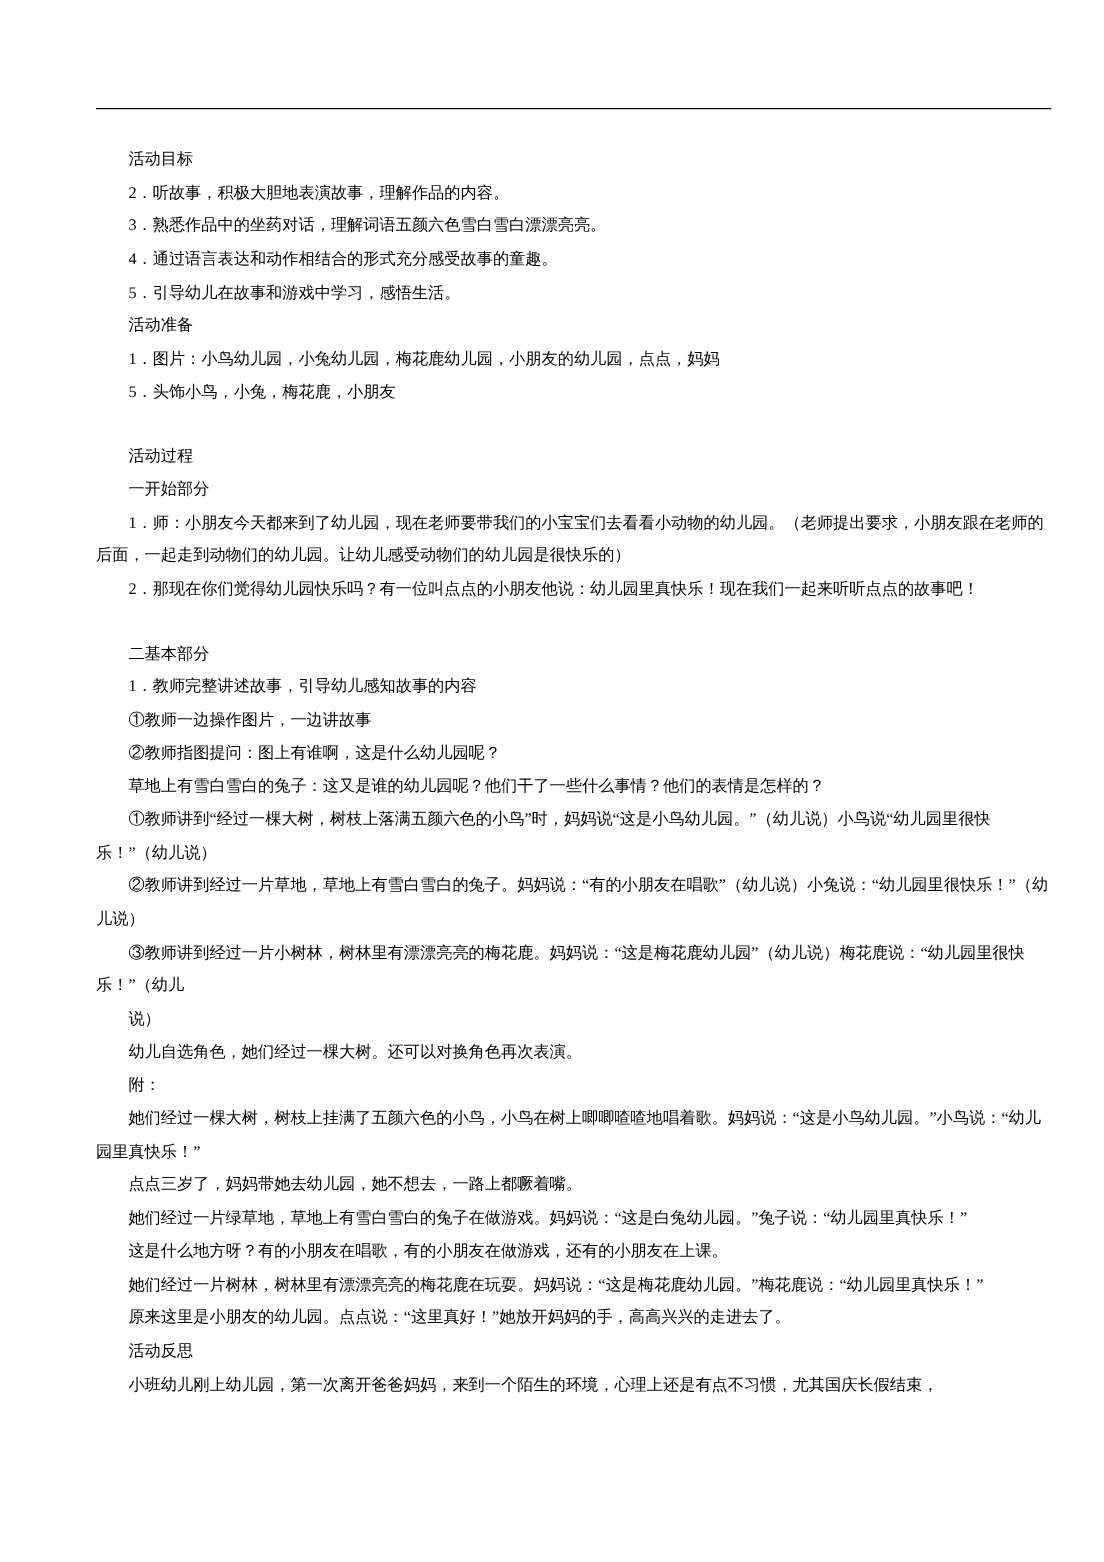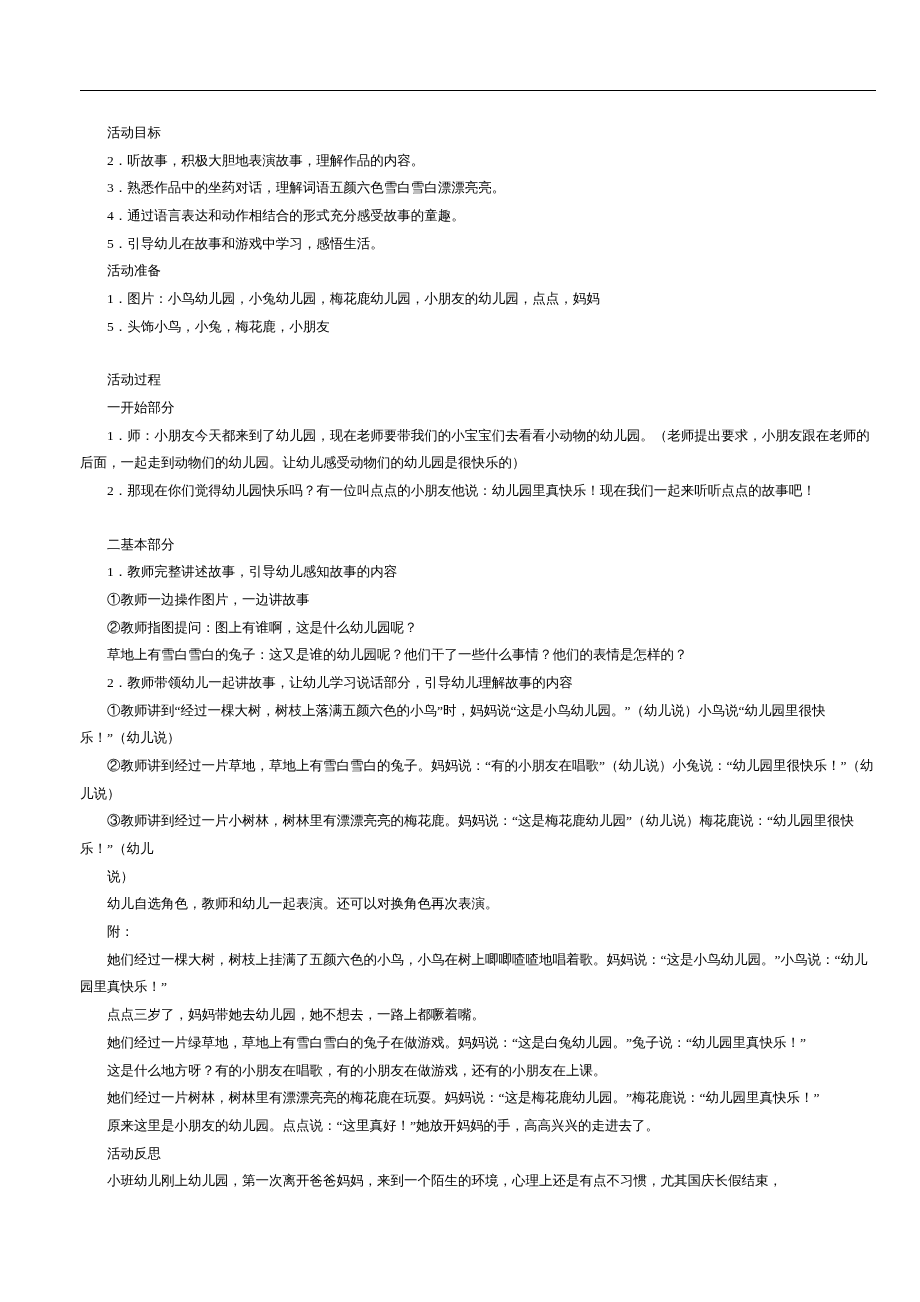--- a/index.html
+++ b/index.html
@@ -53,27 +53,26 @@
   <p class="para" style="text-indent:2em">1．师：小朋友今天都来到了幼儿园，现在老师要带我们的小宝宝们去看看小动物的幼儿园。（老师提出要求，小朋友跟在老师的后面，一起走到动物们的幼儿园。让幼儿感受动物们的幼儿园是很快乐的）</p>
   <p class="para" style="text-indent:2em">2．那现在你们觉得幼儿园快乐吗？有一位叫点点的小朋友他说：幼儿园里真快乐！现在我们一起来听听点点的故事吧！</p>
 
   <div class="gap"></div>
 
   <p class="para">二基本部分</p>
   <p class="para">1．教师完整讲述故事，引导幼儿感知故事的内容</p>
   <p class="para">①教师一边操作图片，一边讲故事</p>
   <p class="para">②教师指图提问：图上有谁啊，这是什么幼儿园呢？</p>
   <p class="para">草地上有雪白雪白的兔子：这又是谁的幼儿园呢？他们干了一些什么事情？他们的表情是怎样的？</p>
-  <p class="para">2．教师带领幼儿一起讲故事，让幼儿学习说话部分，引导幼儿理解故事的内容</p>
   <p class="para" style="text-indent:2em">①教师讲到“经过一棵大树，树枝上落满五颜六色的小鸟”时，妈妈说“这是小鸟幼儿园。”（幼儿说）小鸟说“幼儿园里很快乐！”（幼儿说）</p>
   <p class="para" style="text-indent:2em">②教师讲到经过一片草地，草地上有雪白雪白的兔子。妈妈说：“有的小朋友在唱歌”（幼儿说）小兔说：“幼儿园里很快乐！”（幼儿说）</p>
   <p class="para" style="text-indent:2em">③教师讲到经过一片小树林，树林里有漂漂亮亮的梅花鹿。妈妈说：“这是梅花鹿幼儿园”（幼儿说）梅花鹿说：“幼儿园里很快乐！”（幼儿</p>
   <p class="para">说）</p>
 
-  <p class="para">幼儿自选角色，教师和幼儿一起表演。还可以对换角色再次表演。</p>
+  <p class="para">幼儿自选角色，她们经过一棵大树。还可以对换角色再次表演。</p>
 
   <p class="para">附：</p>
   <p class="para" style="text-indent:2em">她们经过一棵大树，树枝上挂满了五颜六色的小鸟，小鸟在树上唧唧喳喳地唱着歌。妈妈说：“这是小鸟幼儿园。”小鸟说：“幼儿园里真快乐！”</p>
   <p class="para">点点三岁了，妈妈带她去幼儿园，她不想去，一路上都噘着嘴。</p>
   <p class="para" style="text-indent:2em">她们经过一片绿草地，草地上有雪白雪白的兔子在做游戏。妈妈说：“这是白兔幼儿园。”兔子说：“幼儿园里真快乐！”</p>
   <p class="para">这是什么地方呀？有的小朋友在唱歌，有的小朋友在做游戏，还有的小朋友在上课。</p>
   <p class="para" style="text-indent:2em">她们经过一片树林，树林里有漂漂亮亮的梅花鹿在玩耍。妈妈说：“这是梅花鹿幼儿园。”梅花鹿说：“幼儿园里真快乐！”</p>
   <p class="para">原来这里是小朋友的幼儿园。点点说：“这里真好！”她放开妈妈的手，高高兴兴的走进去了。</p>
 
   <p class="para">活动反思</p>

